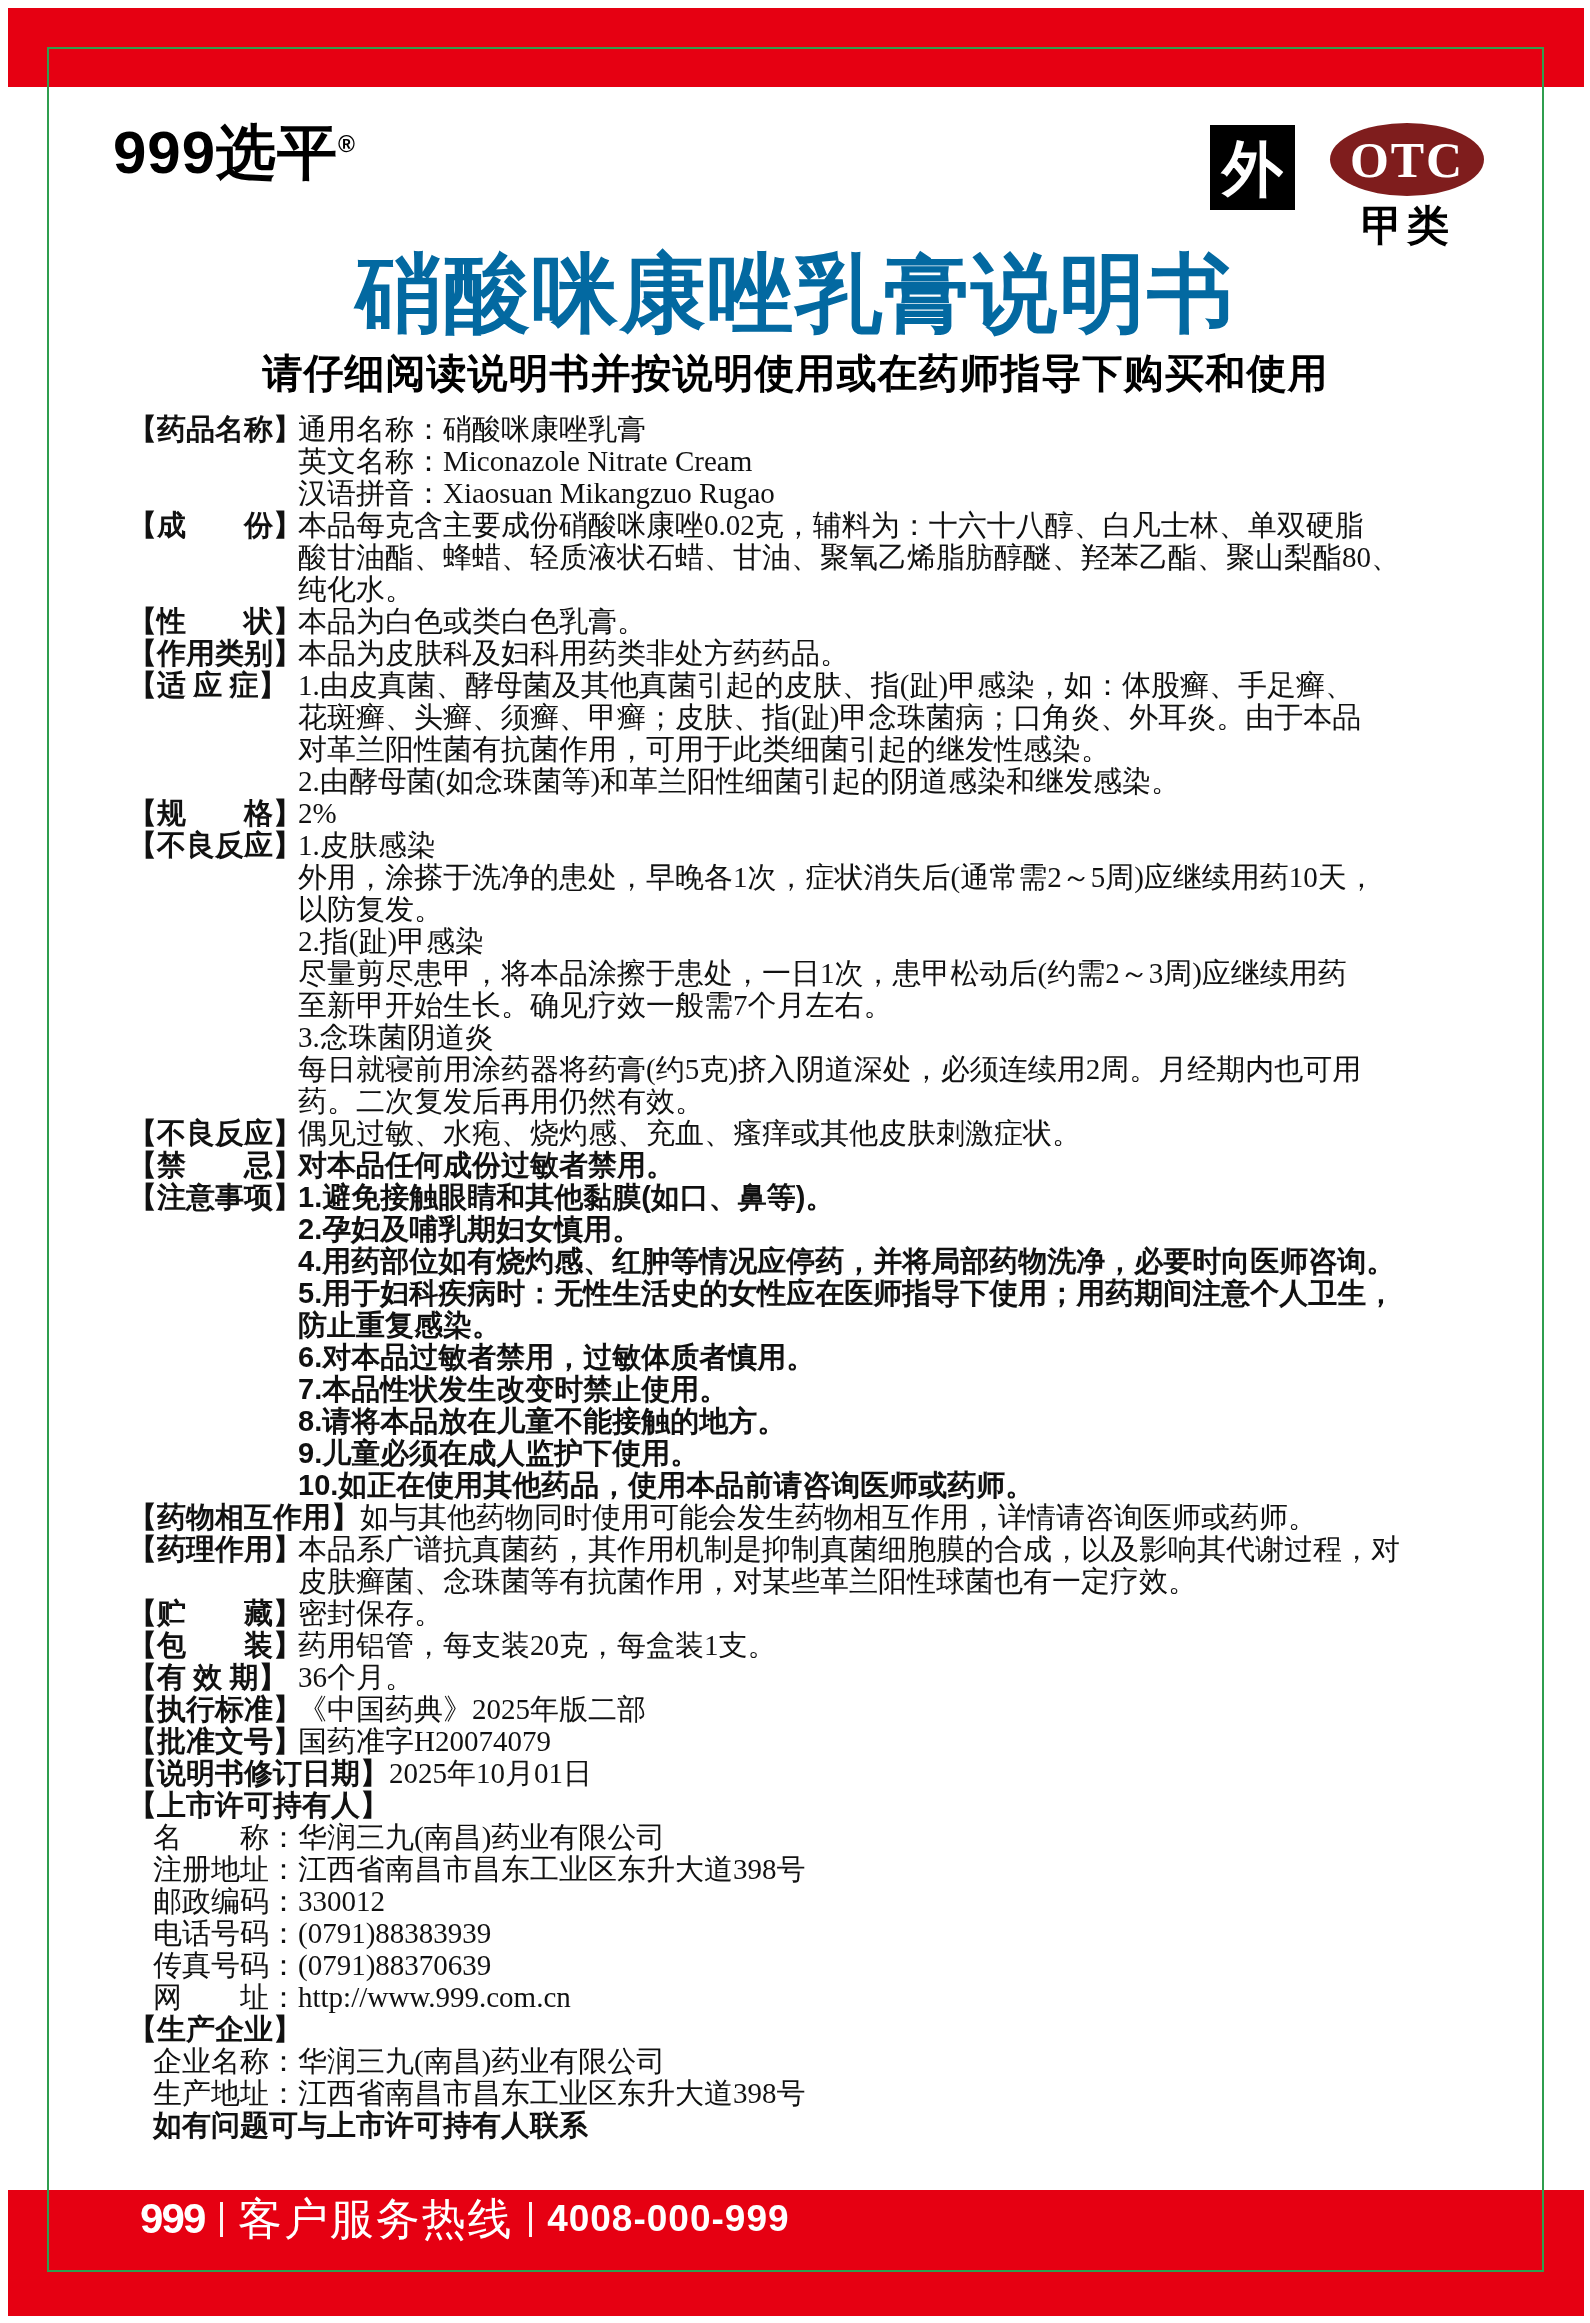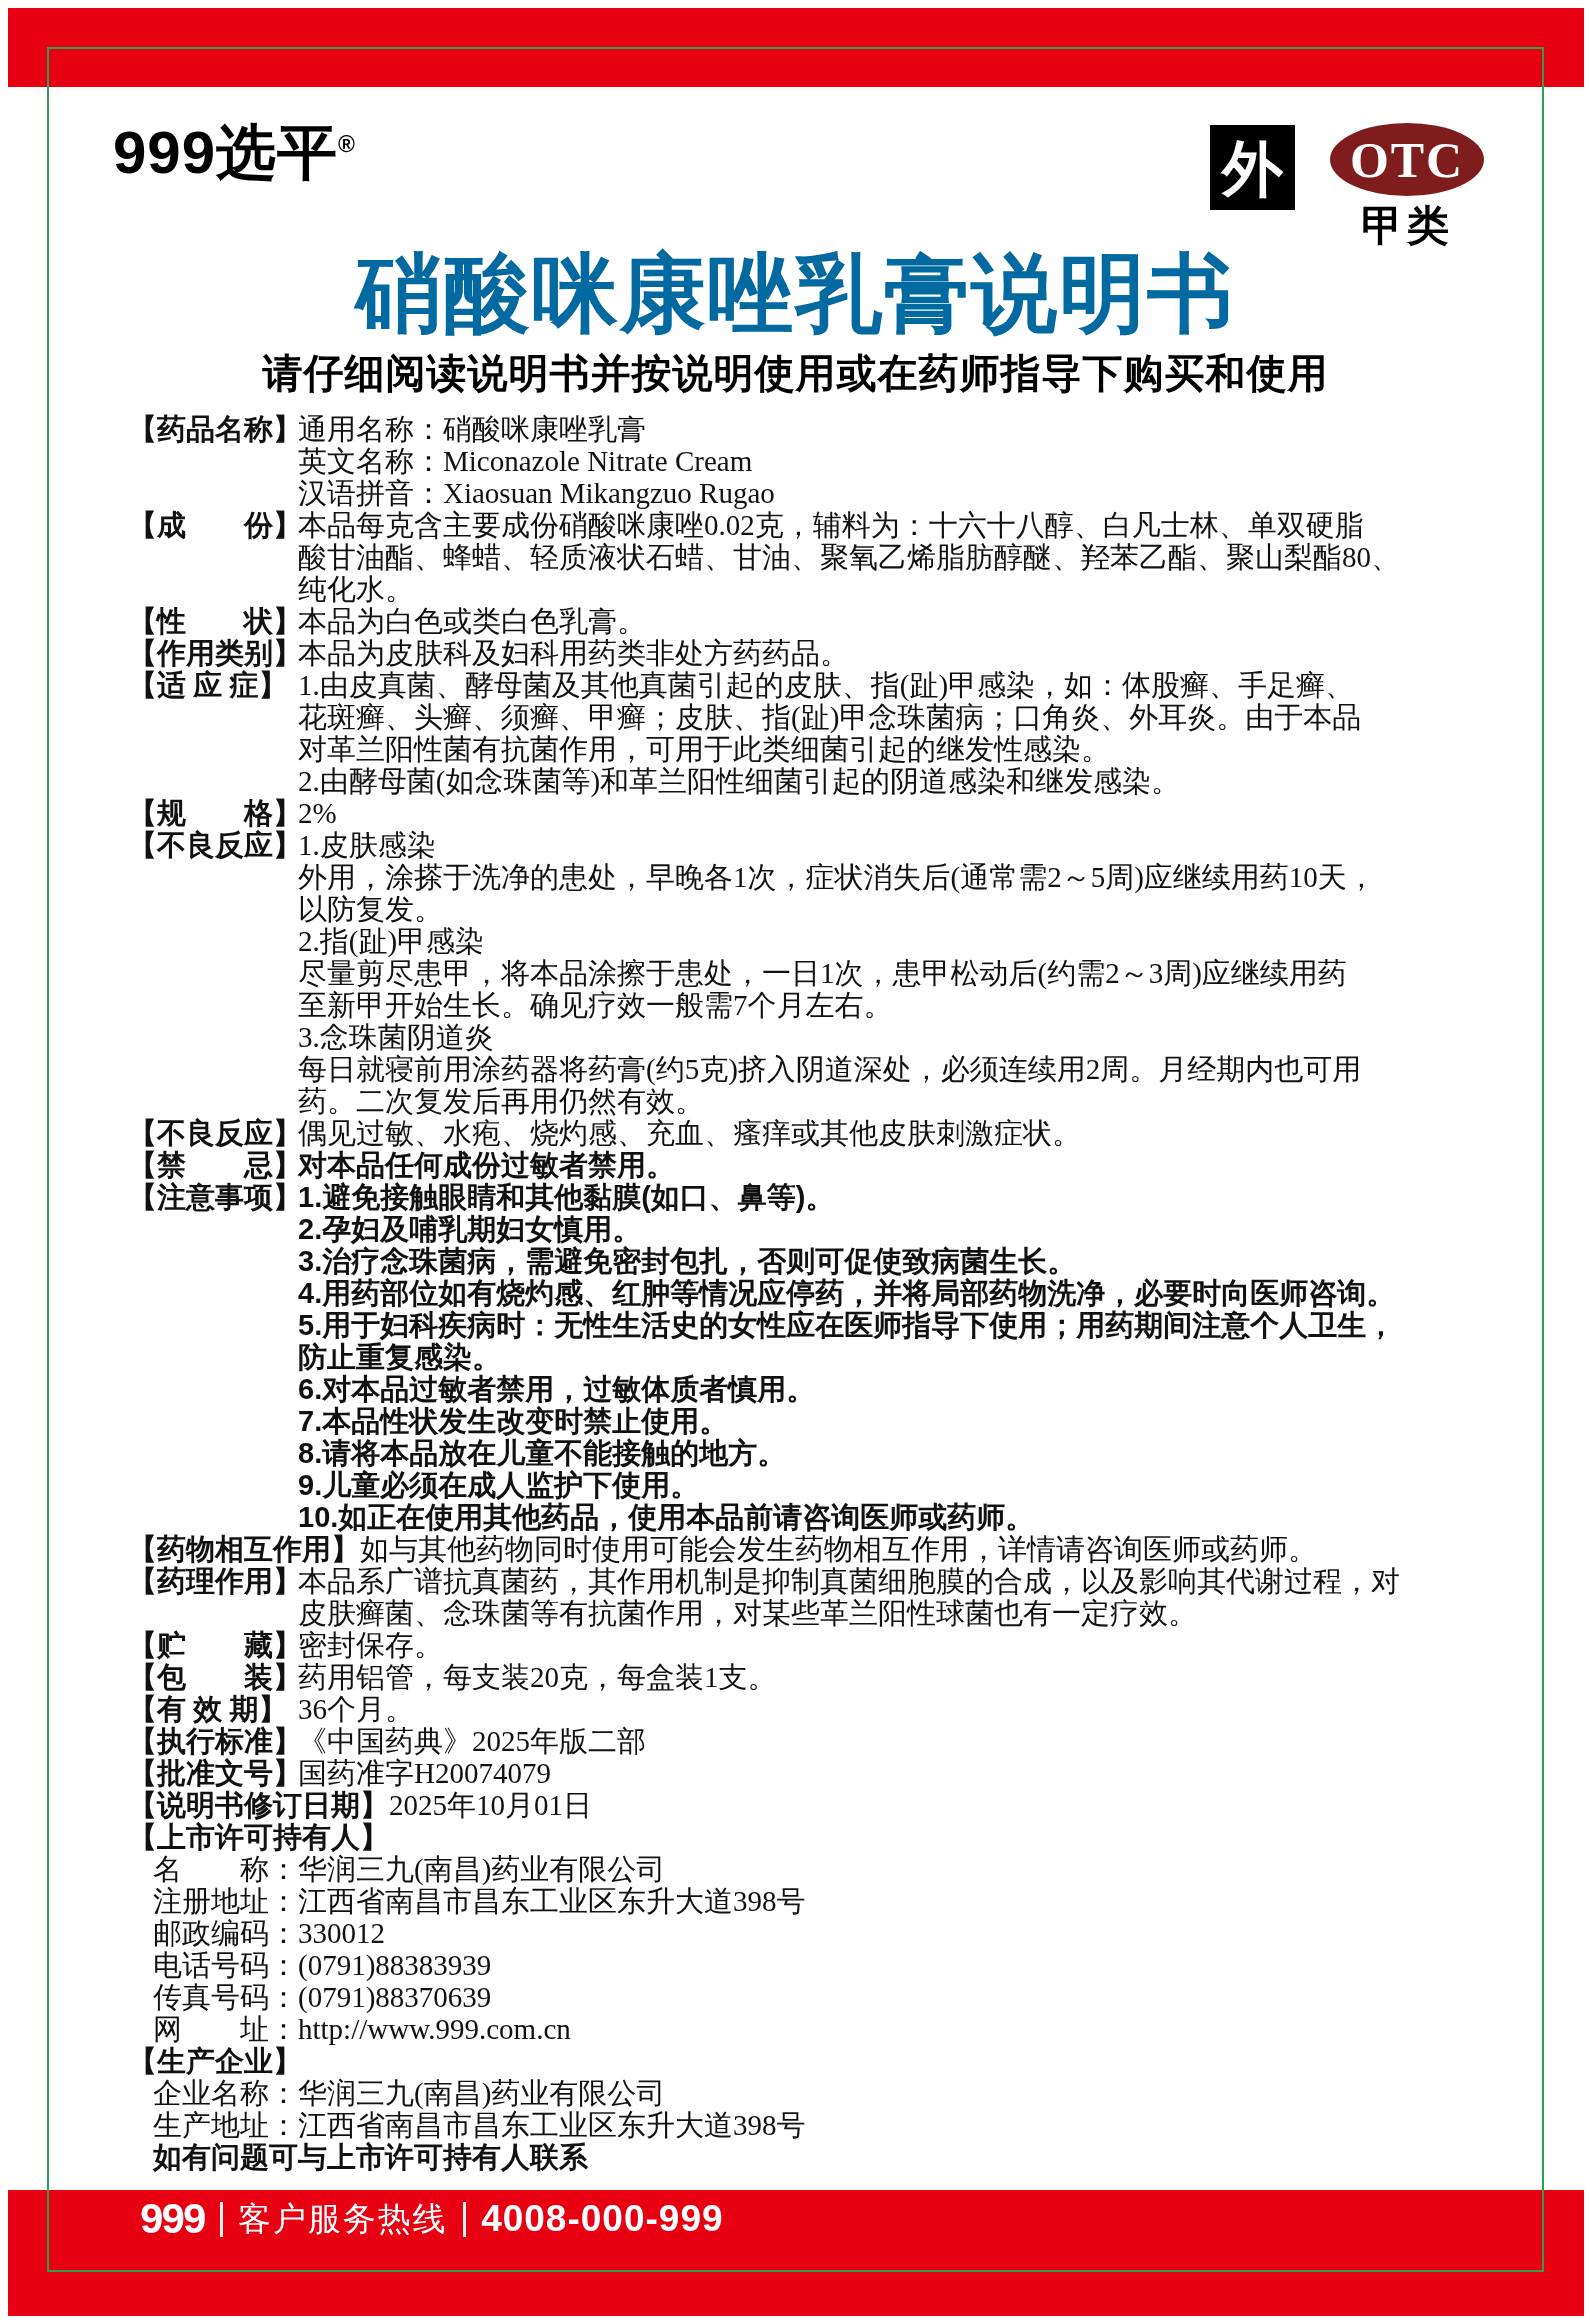--- a/index.html
+++ b/index.html
@@ -39,21 +39,21 @@
   .row.wide .lbl{width:auto;}
   .row.indent{padding-left:25px;}
   .row .content{flex:1 1 auto;min-width:0;}
   .line{white-space:nowrap;}
   .line.hei{font-family:"Liberation Sans","DejaVu Sans",sans-serif;font-weight:bold;}
   
   .footer{position:absolute;left:140px;top:2198px;height:42px;display:flex;align-items:center;
           z-index:3;color:#fff;font-family:"Liberation Sans","DejaVu Sans",sans-serif;}
   .footer .brand{font-size:42px;font-weight:bold;letter-spacing:-1.9px;}
   .footer .divider{width:2.9px;height:35px;background:#fff;margin:0 15.4px;opacity:.95;}
-  .footer .hotline-label{font-size:33px;font-weight:500;letter-spacing:1.9px;}
+  .footer .hotline-label{font-size:44px;font-weight:500;letter-spacing:1.9px;}
   .footer .hotline-number{font-size:37px;font-weight:bold;letter-spacing:1px;}
 </style>
 </head>
 <body>
 
 <div class="page">
 
   <div class="band-top"></div>
   <div class="band-bottom"></div>
   <div class="green-frame"></div>
@@ -135,21 +135,20 @@
         <span class="lbl">【禁　　忌】</span>
         <div class="content">
           <div class="line hei">对本品任何成份过敏者禁用。</div>
         </div>
       </div>
       <div class="row">
         <span class="lbl">【注意事项】</span>
         <div class="content">
           <div class="line hei">1.避免接触眼睛和其他黏膜(如口、鼻等)。</div>
           <div class="line hei">2.孕妇及哺乳期妇女慎用。</div>
-          <div class="line hei">3.治疗念珠菌病，需避免密封包扎，否则可促使致病菌生长。</div>
           <div class="line hei">4.用药部位如有烧灼感、红肿等情况应停药，并将局部药物洗净，必要时向医师咨询。</div>
           <div class="line hei">5.用于妇科疾病时：无性生活史的女性应在医师指导下使用；用药期间注意个人卫生，</div>
           <div class="line hei">防止重复感染。</div>
           <div class="line hei">6.对本品过敏者禁用，过敏体质者慎用。</div>
           <div class="line hei">7.本品性状发生改变时禁止使用。</div>
           <div class="line hei">8.请将本品放在儿童不能接触的地方。</div>
           <div class="line hei">9.儿童必须在成人监护下使用。</div>
           <div class="line hei">10.如正在使用其他药品，使用本品前请咨询医师或药师。</div>
         </div>
       </div>

